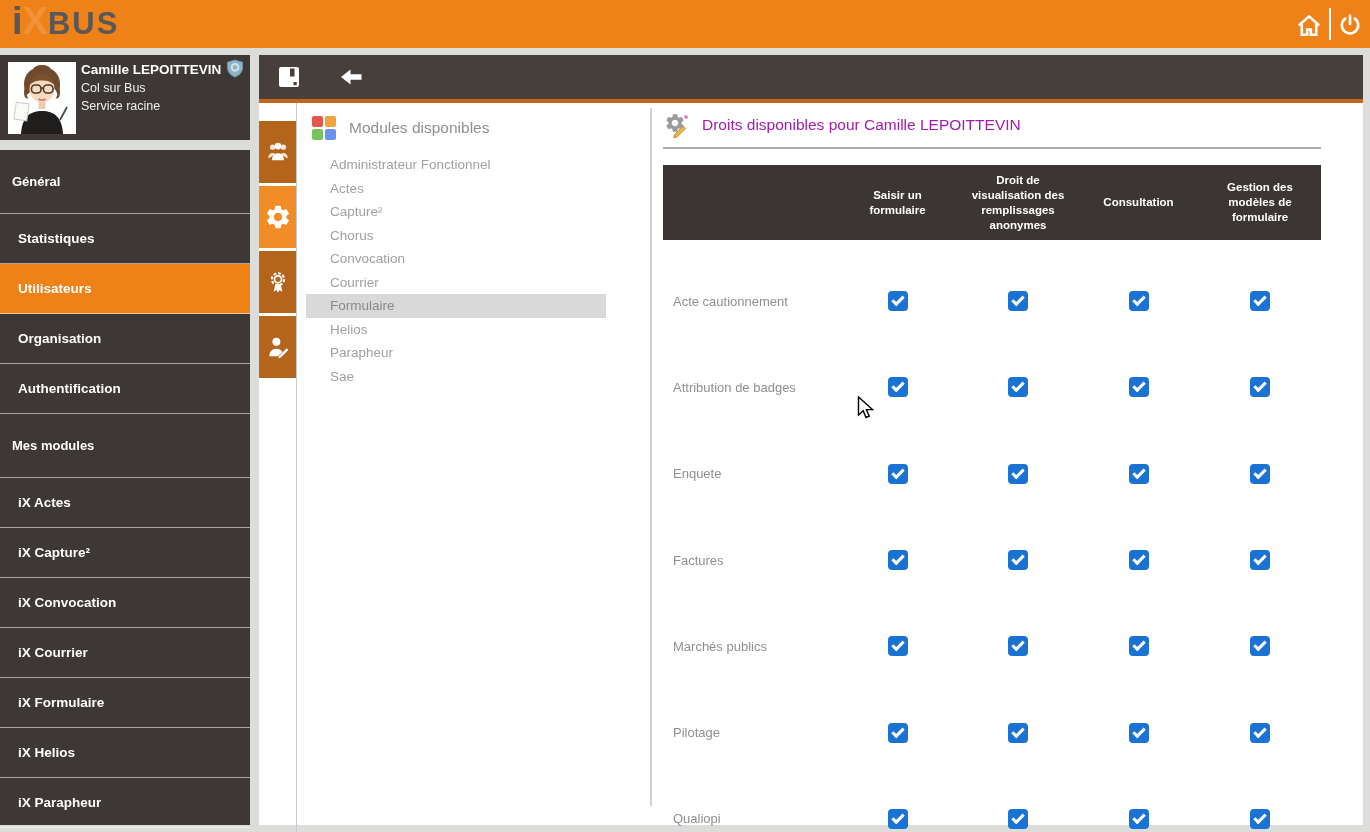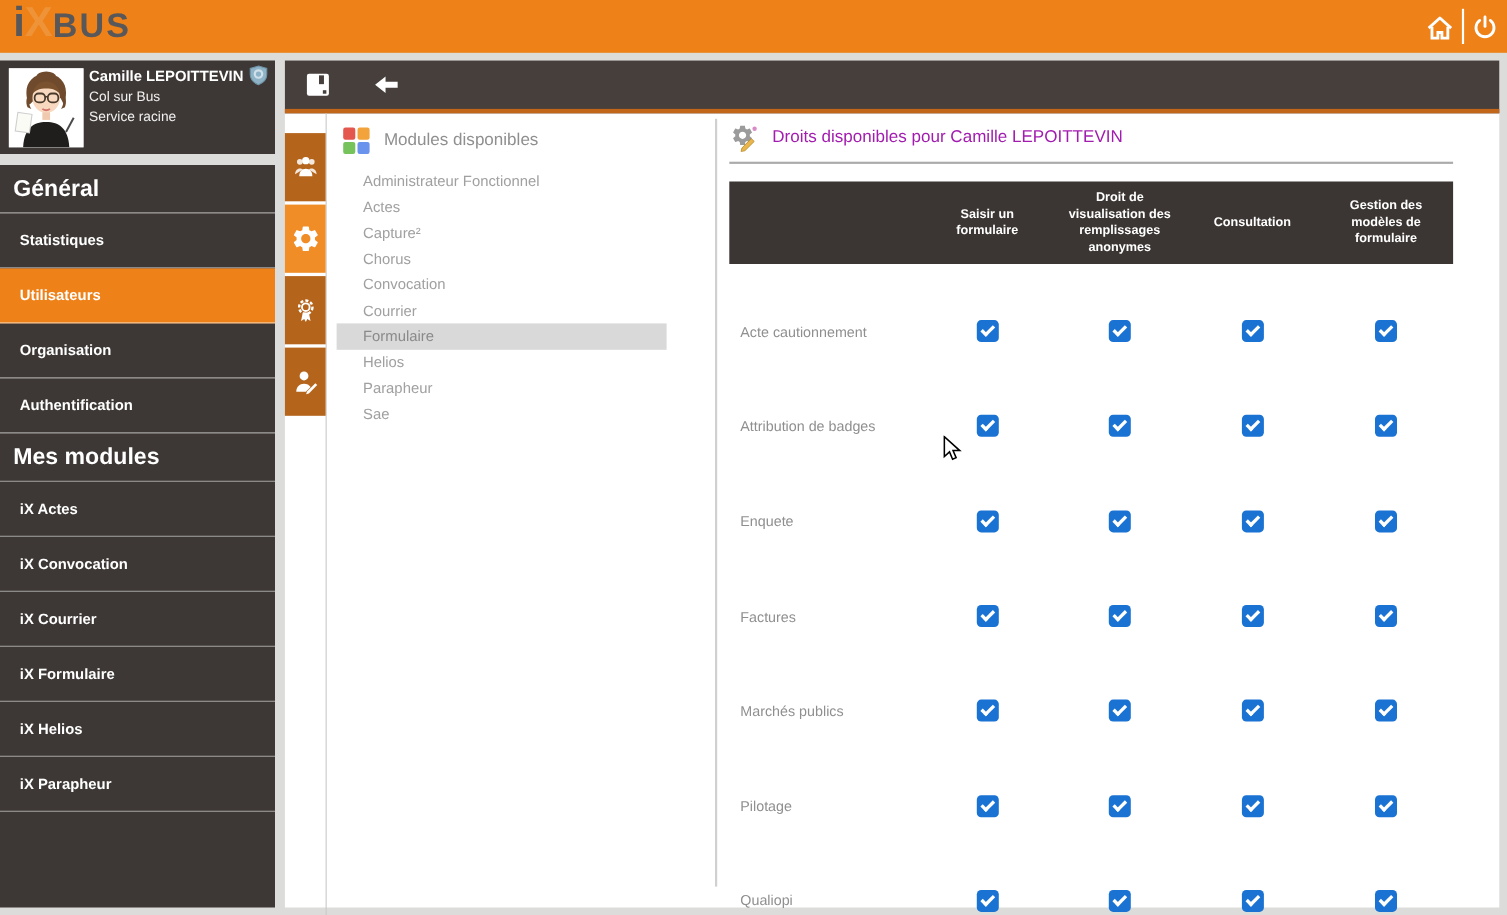--- a/index.html
+++ b/index.html
@@ -20,21 +20,21 @@
   .avatar{position:absolute;left:8px;top:7px;width:68px;height:72px;background:#fff;overflow:hidden;}
   .uc-name{position:absolute;left:81px;top:7px;color:#fff;font-size:13.5px;font-weight:bold;}
   .uc-line1{position:absolute;left:81px;top:26px;color:#f0f0f0;font-size:12.5px;}
   .uc-line2{position:absolute;left:81px;top:44px;color:#f0f0f0;font-size:12.5px;}
   .uc-shield{position:absolute;left:226px;top:4px;width:18px;height:20px;}
 
   
   .sidebar{position:absolute;left:0;top:150px;width:250px;height:675px;background:#3d3835;display:flex;flex-direction:column;}
   .sb-row{box-sizing:border-box;display:flex;align-items:center;border-bottom:1px solid rgba(255,255,255,.55);
           color:#fff;font-weight:bold;flex:0 0 auto;}
-  .sb-header{height:44px;padding-left:12px;font-size:21px;}
+  .sb-header{height:64px;padding-left:12px;font-size:13px;}
   .sb-item{height:50px;padding-left:18px;font-size:13.5px;cursor:pointer;}
   .sb-item.active{background:#ee8118;}
 
   
   .strip-btn{position:absolute;left:259px;width:37px;height:62px;background:#b5641c;display:flex;
              align-items:center;justify-content:center;cursor:pointer;z-index:5;}
   .strip-btn.active{background:#f08d26;}
 
   
   .main-panel{position:absolute;left:259px;top:55px;width:1104px;height:770px;background:#fff;}
@@ -126,20 +126,21 @@
   </div>
 
   <div class="sidebar">
     <div class="sb-row sb-header">Général</div>
     <div class="sb-row sb-item">Statistiques</div>
     <div class="sb-row sb-item active">Utilisateurs</div>
     <div class="sb-row sb-item">Organisation</div>
     <div class="sb-row sb-item">Authentification</div>
     <div class="sb-row sb-header">Mes modules</div>
     <div class="sb-row sb-item">iX Actes</div>
+    <div class="sb-row sb-item">iX Capture²</div>
     <div class="sb-row sb-item">iX Convocation</div>
     <div class="sb-row sb-item">iX Courrier</div>
     <div class="sb-row sb-item">iX Formulaire</div>
     <div class="sb-row sb-item">iX Helios</div>
     <div class="sb-row sb-item">iX Parapheur</div>
   </div>
 
   <div class="main-panel">
     <div class="toolbar">
       <div class="tb-btn" style="left:12px">

